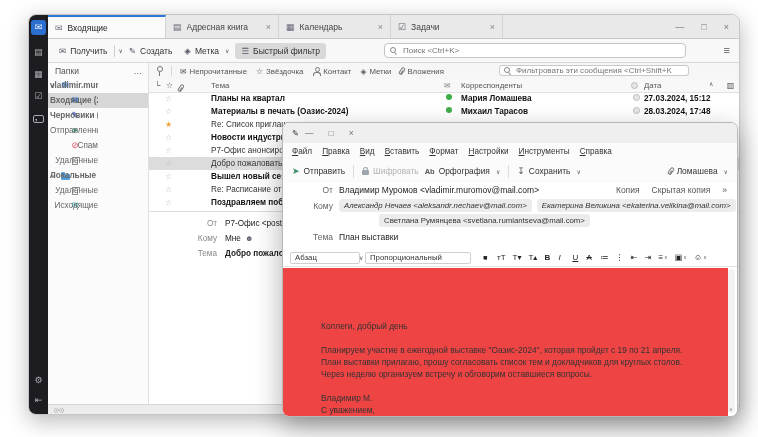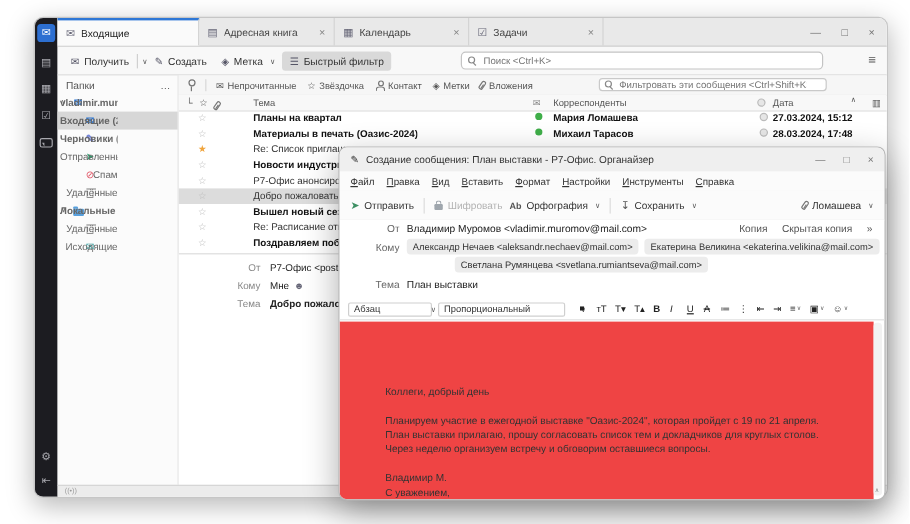--- a/index.html
+++ b/index.html
@@ -97,21 +97,21 @@
   .cbtn.disabled{color:#b2b2b2;}
   .csep{width:1px;height:13px;background:#ddd;margin:0 2px;}
   .cflex{flex:1;}
   [data-name="send-icon"]{color:#3d8f63;font-size:9px;}
   [data-name="save-icon"]{font-size:9px;color:#555;}
   [data-name="spelling-icon"]{font-size:7.5px;font-weight:bold;color:#555;}
   #cfields{position:absolute;top:60px;left:0;right:0;height:66px;background:#fff;font-size:8.5px;}
   .flabel{position:absolute;left:0;width:48px;text-align:right;color:#666;}
   #fromval,#subjval{position:absolute;left:56px;color:#222;white-space:nowrap;}
   #ccrow{position:absolute;right:10px;top:2px;display:flex;gap:12px;color:#555;}
-  #pills1{position:absolute;left:56px;top:16px;white-space:nowrap;}
+  #pills1{position:absolute;left:56px;top:16px;white-space:nowrap;font-style:italic;}
   #pills2{position:absolute;left:56px;top:31px;white-space:nowrap;padding-left:40px;}
   .pill{display:inline-block;background:#ececec;border-radius:3px;padding:2px 5px;font-size:7.8px;color:#333;margin-right:5px;}
   #cformatbar{position:absolute;top:126px;left:0;right:0;height:18px;border-bottom:1px solid #e2e2e2;background:#fff;
               display:flex;align-items:center;padding-left:7px;gap:5px;box-sizing:border-box;}
   .fselect{height:12px;border:1px solid #cfcfcf;border-radius:2px;display:flex;align-items:center;justify-content:space-between;
            padding:0 4px;font-size:7.8px;color:#333;box-sizing:border-box;gap:40px;}
   #ficons{display:flex;align-items:center;gap:7px;margin-left:7px;font-size:8px;color:#222;}
   .fic{min-width:7px;text-align:center;line-height:1;display:flex;align-items:center;}
   .fb{font-weight:bold;}.fi{font-style:italic;}.fu{text-decoration:underline;}.fs{text-decoration:line-through;}
   .fc{font-size:7px;}
@@ -392,21 +392,20 @@
     </div>
 
     <div id="statusbar" data-name="status-bar">
       <span id="statusicon" data-name="network-status-icon">((•))</span>
     </div>
   </div>
 
   <div id="composewin" data-name="compose-window">
     <div id="ctitlebar" data-name="compose-title-bar">
       <span data-name="pencil-icon">✎</span>
-      <span id="ctitle" data-name="compose-window-title">Создание сообщения: План выставки - Р7-Офис. Органайзер</span>
       <div id="cwincontrols">
         <span data-name="minimize-icon">—</span>
         <span data-name="maximize-icon">□</span>
         <span data-name="close-icon">×</span>
       </div>
     </div>
 
     <div id="cmenubar" data-name="compose-menu-bar">
         <span class="mitem" data-name="compose-menu-item">Файл</span>
         <span class="mitem" data-name="compose-menu-item">Правка</span>

